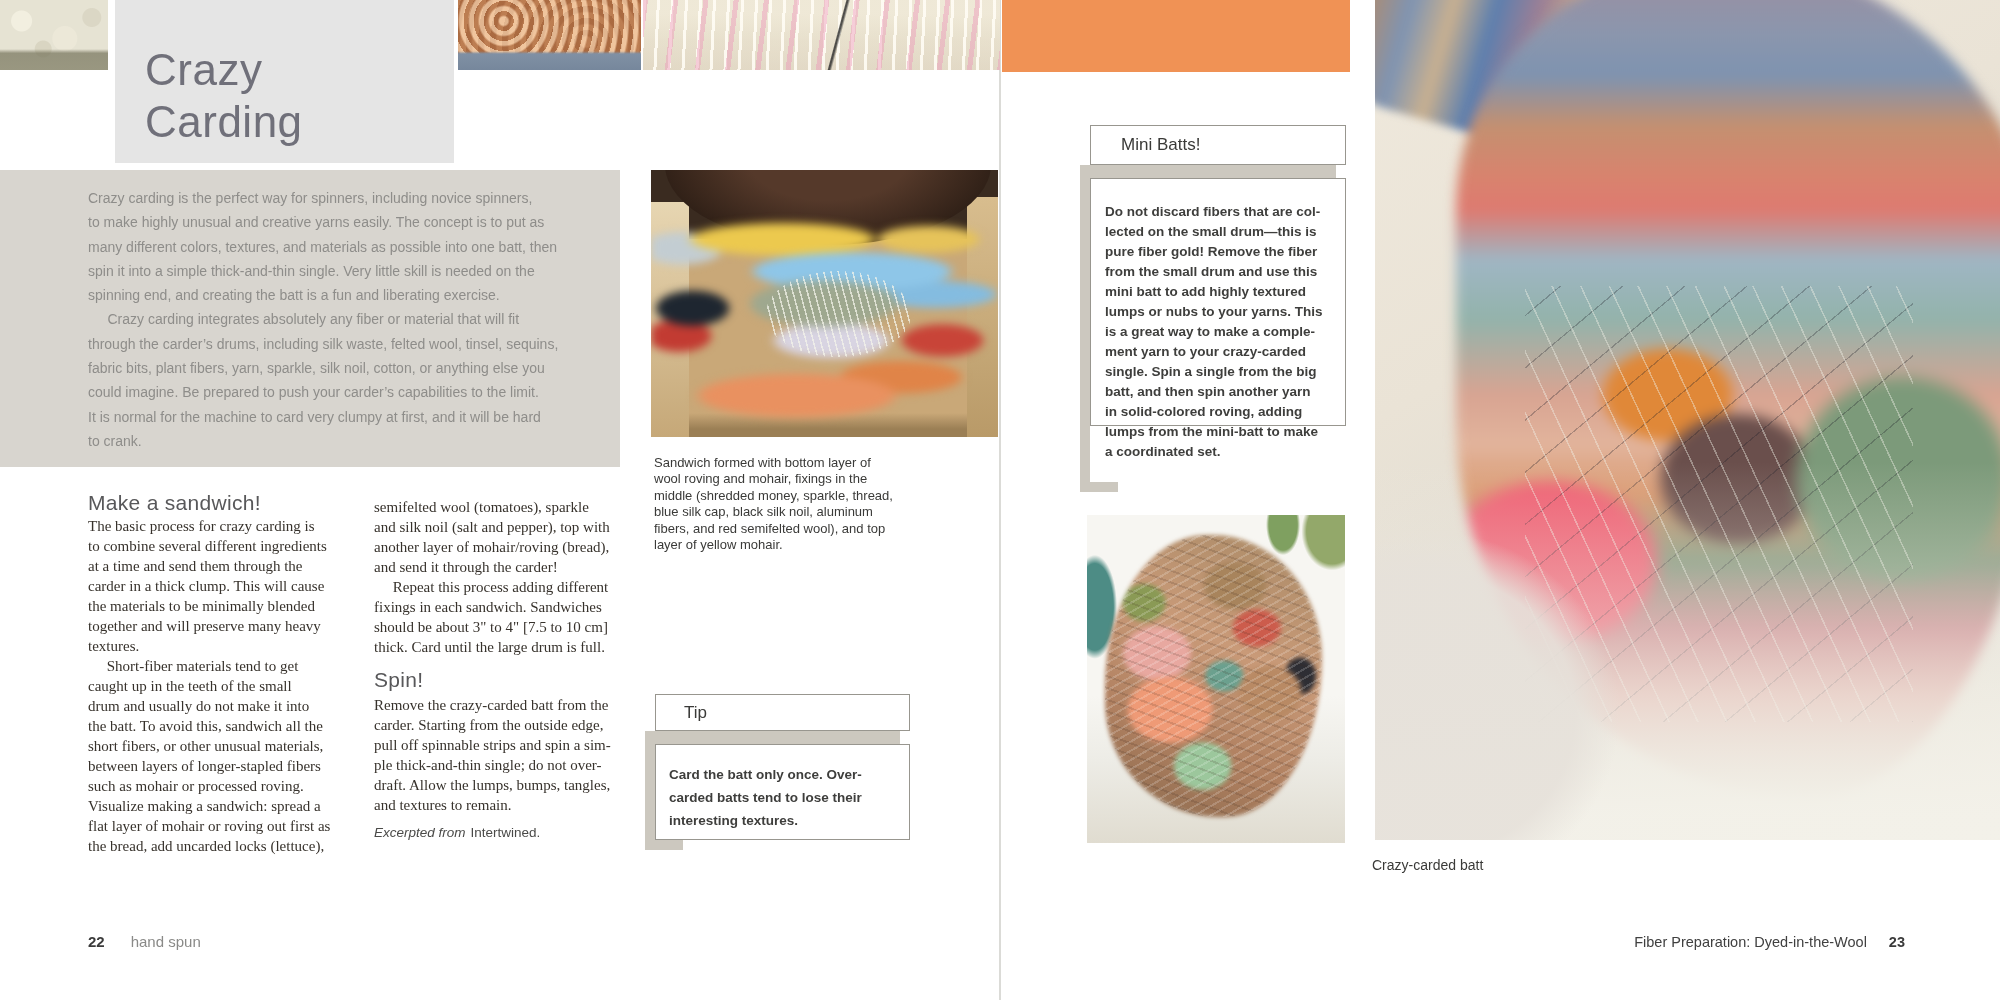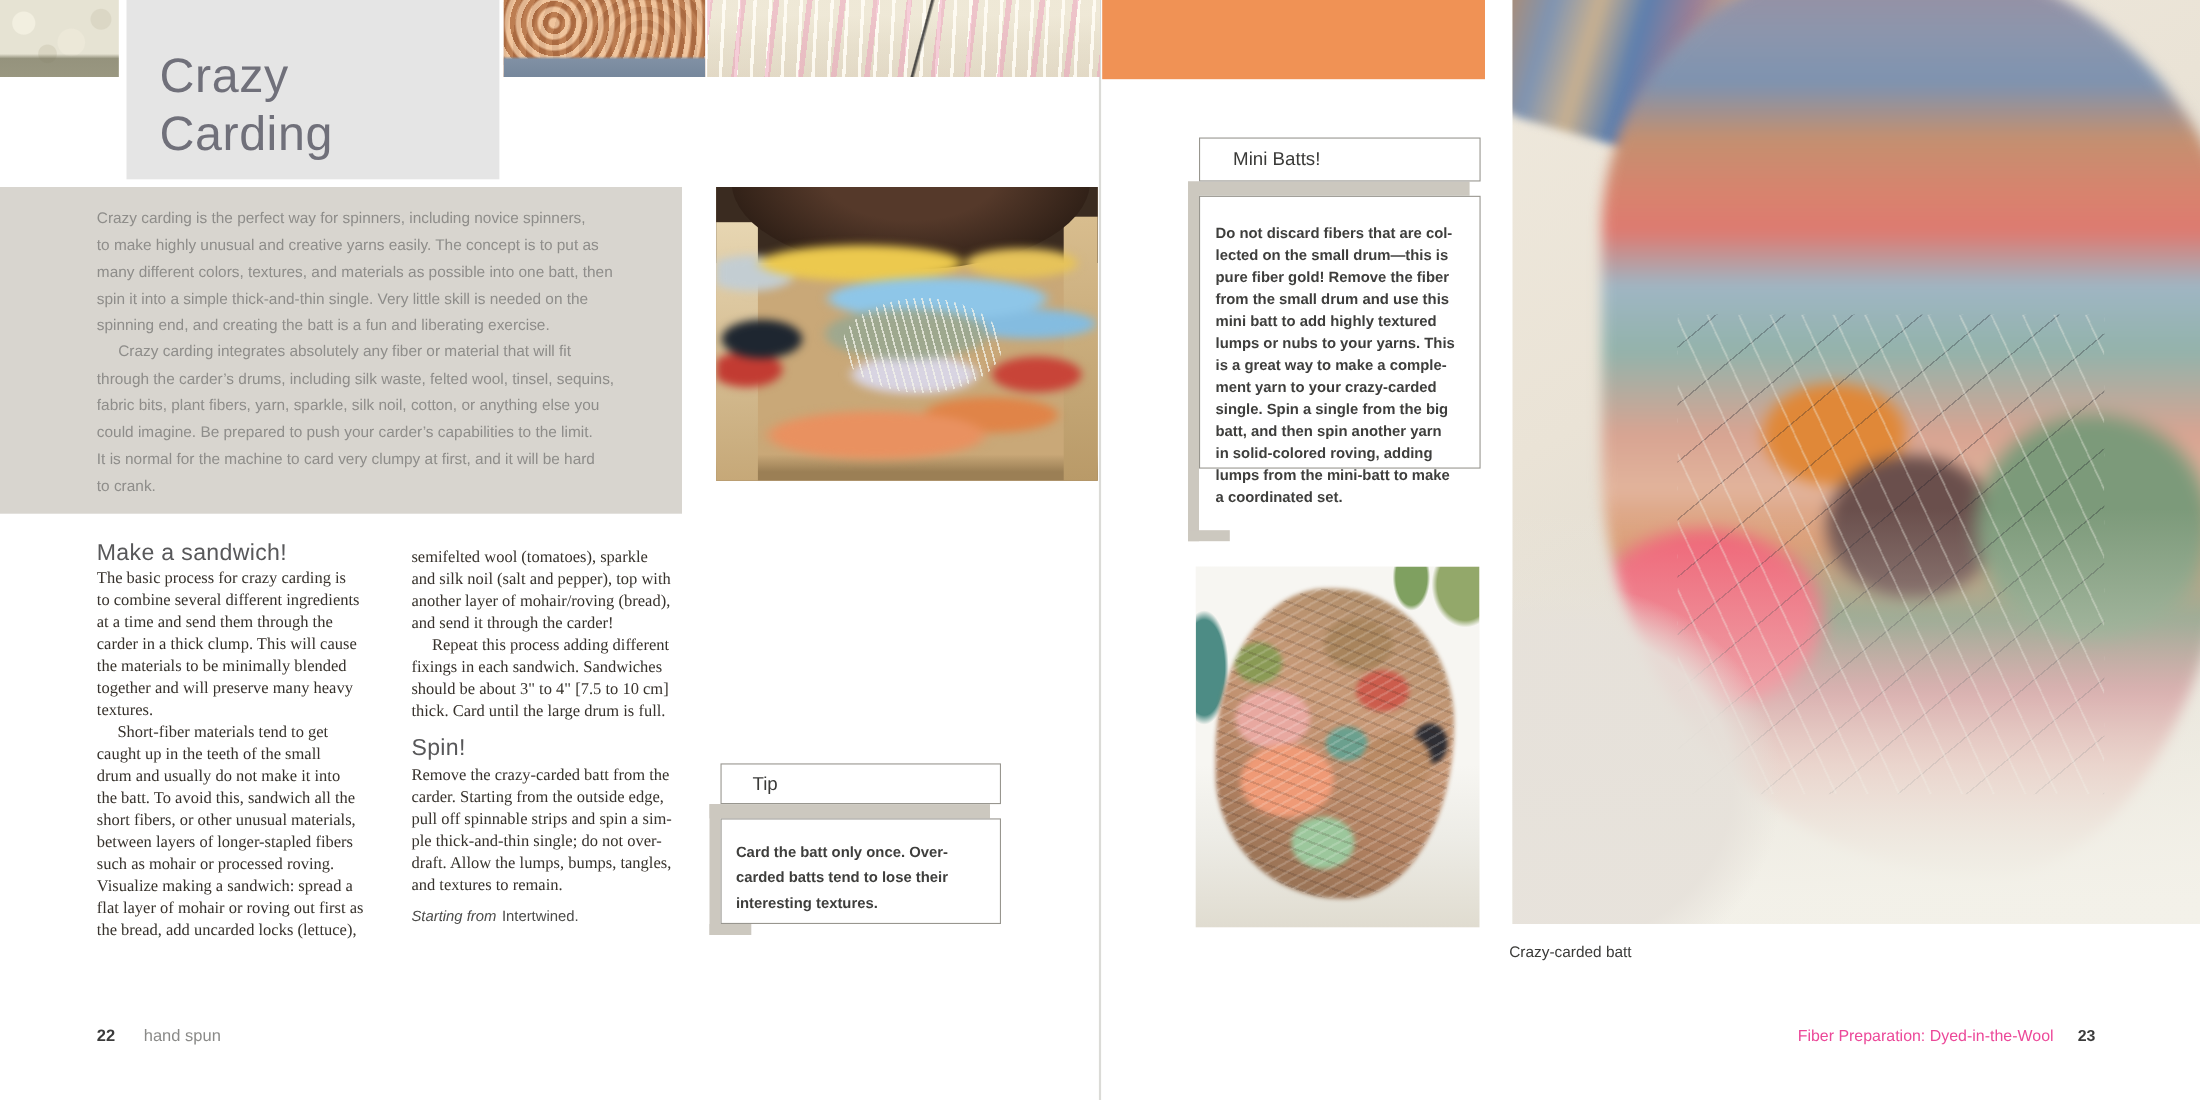--- a/index.html
+++ b/index.html
@@ -158,21 +158,21 @@
   .minibox .sb-foot{left:0;top:357px;width:38px;height:10px;}
   .minibox .sb-body{left:10px;top:53px;width:256px;height:248px;padding:23px 10px 0 14px;
                     font-size:13.5px;line-height:20px;}
 
   
   .footer{top:932px;font-size:15px;line-height:20px;display:flex;}
   .footer-left{left:88px;}
   .footer-right{right:95px;font-size:14.5px;}
   .pagenum{font-weight:bold;color:#3b3b3b;}
   .footer-left .book{color:#8a8a88;margin-left:26px;}
-  .footer-right .section{color:#ec4899;margin-right:22px;}
+  .footer-right .section{color:#404040;margin-right:22px;}
 </style>
 </head>
 <body>
 
 <div class="spread">
 
   <div class="abs gutter"></div>
 
   <div class="abs photo photo-a"></div>
 
@@ -206,20 +206,26 @@
 to crank.</div>
 
   <div class="abs photo drumphoto">
     <div class="abs dp-frame-l"></div>
     <div class="abs dp-frame-r"></div>
     <div class="abs dp-drum"></div>
     <div class="abs dp-fibers"></div>
     <div class="abs dp-tinsel"></div>
   </div>
 
+  <div class="abs caption caption1 pre">Sandwich formed with bottom layer of
+wool roving and mohair, fixings in the
+middle (shredded money, sparkle, thread,
+blue silk cap, black silk noil, aluminum
+fibers, and red semifelted wool), and top
+layer of yellow mohair.</div>
 
   <div class="abs col col1">
     <div class="col-heading">Make a sandwich!</div>
     <div class="serif pre">The basic process for crazy carding is
 to combine several different ingredients
 at a time and send them through the
 carder in a thick clump. This will cause
 the materials to be minimally blended
 together and will preserve many heavy
 textures.
@@ -245,21 +251,21 @@
 should be about 3" to 4" [7.5 to 10 cm]
 thick. Card until the large drum is full.</div>
     <div class="col-heading">Spin!</div>
     <div class="serif pre second">Remove the crazy-carded batt from the
 carder. Starting from the outside edge,
 pull off spinnable strips and spin a sim-
 ple thick-and-thin single; do not over-
 draft. Allow the lumps, bumps, tangles,
 and textures to remain.</div>
     <div class="excerpt">
-      <span class="it">Starting from</span><span>Intertwined.</span>
+      <span class="it">Excerpted from</span><span>Intertwined.</span>
     </div>
   </div>
 
   <div class="sidebar tipbox">
     <div class="sb-band"></div>
     <div class="sb-strip"></div>
     <div class="sb-foot"></div>
     <div class="sb-header">Tip</div>
     <div class="sb-body pre">Card the batt only once. Over-
 carded batts tend to lose their

